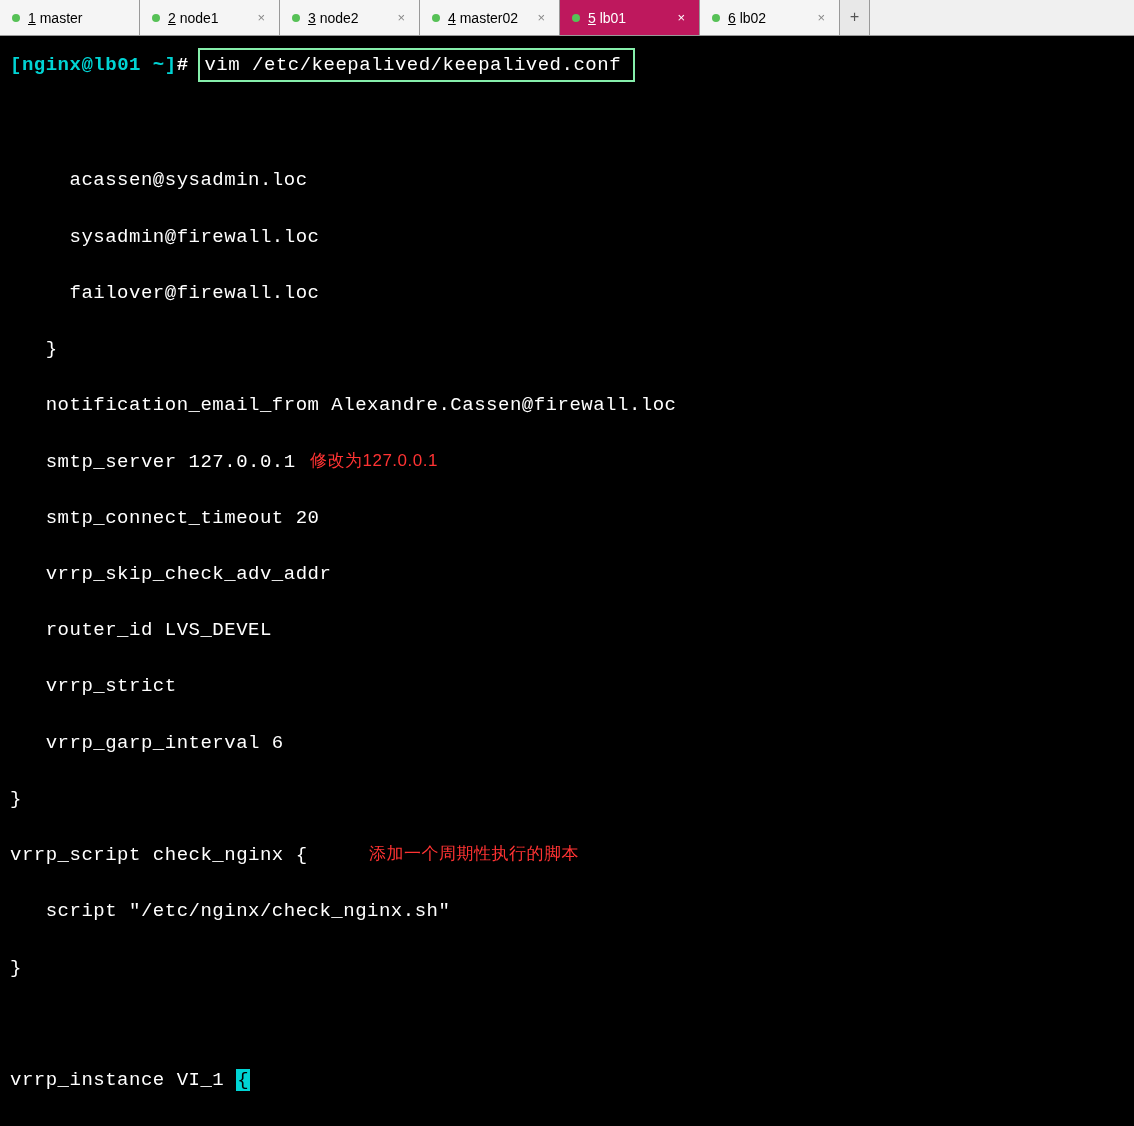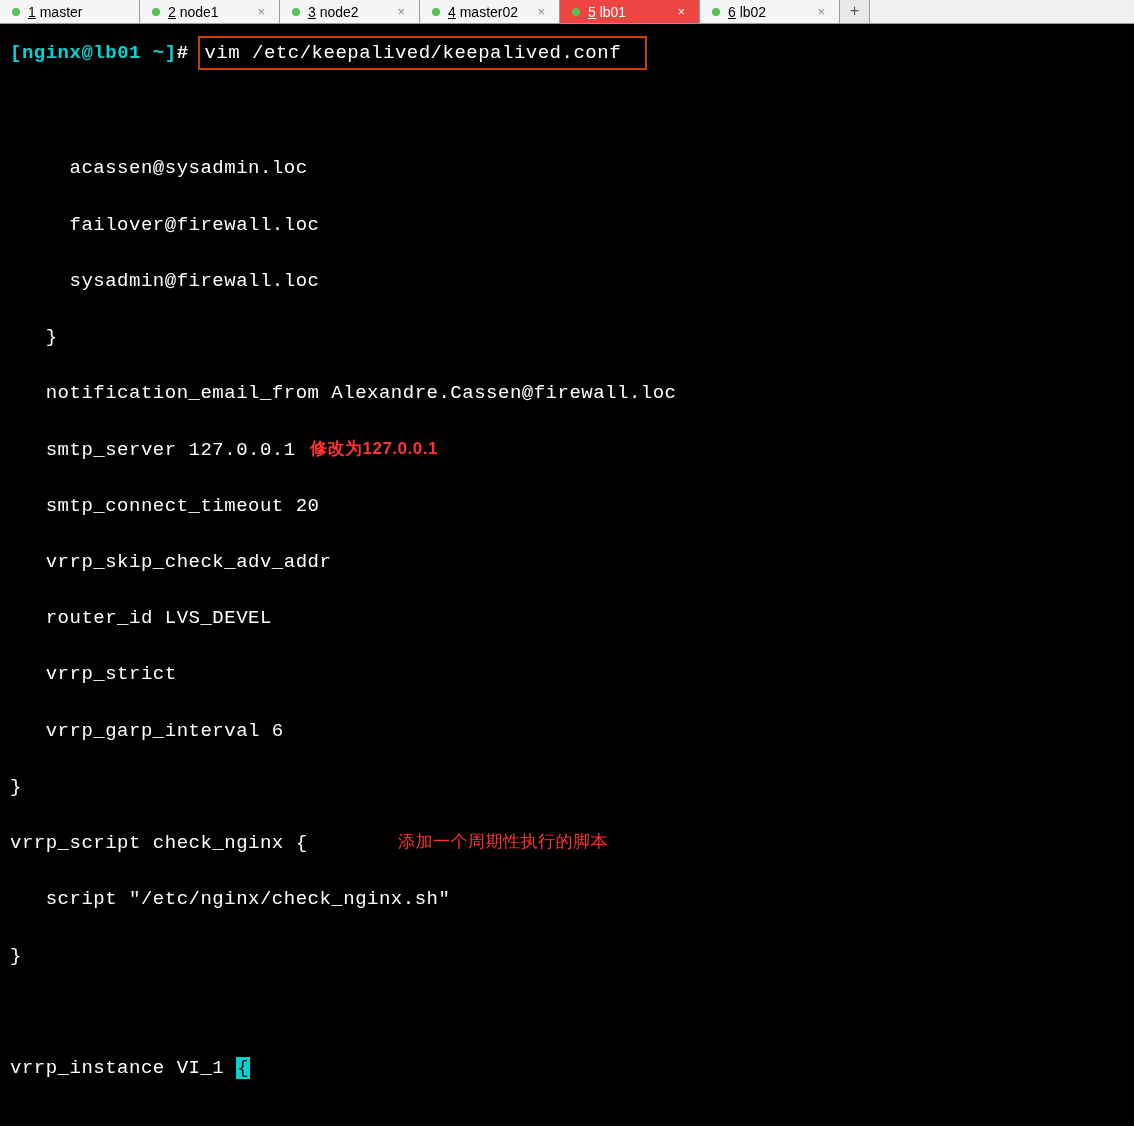--- a/index.html
+++ b/index.html
@@ -7,38 +7,38 @@
       font-family: "Consolas", "Courier New", monospace;
       background: #000;
       width: 1134px;
       height: 1126px;
       overflow: hidden;
       font-size: 19px;
     }
     .tab-bar {
       display: flex;
       background: #f0f0f0;
-      height: 24px;
+      height: 36px;
       border-bottom: 1px solid #999;
     }
     .tab {
       display: flex;
       align-items: center;
       padding: 0 14px 0 12px;
       border-right: 1px solid #999;
       background: #f5f5f5;
       cursor: pointer;
       font-family: Arial, sans-serif;
       font-size: 14px;
       gap: 8px;
       position: relative;
       min-width: 140px;
     }
     .tab.active {
-      background: #ef4444;
+      background: #be185d;
       color: #fff;
     }
     .tab-dot {
       width: 8px;
       height: 8px;
       border-radius: 50%;
       background: #56c156;
       flex-shrink: 0;
     }
     .tab-num {
@@ -69,23 +69,23 @@
       line-height: 1.48;
       letter-spacing: 0.5px;
       position: relative;
     }
     .prompt-root { color: #00d4d4; font-weight: bold; }
     .prompt-at { color: #00d4d4; font-weight: bold; }
     .prompt-host { color: #00d4d4; font-weight: bold; }
     .prompt-tilde { color: #00d4d4; font-weight: bold; }
     .prompt-hash { color: #fff; font-weight: bold; }
     .cmd-box {
-      border: 2px solid #c2410c;
+      border: 2px solid #86efac;
       display: inline-block;
-      padding: 1px 24px 1px 4px;
+      padding: 1px 12px 1px 4px;
       margin-left: -2px;
     }
     .cmd { color: #fff; }
     .config-body { white-space: pre; color: #fff; position: relative; }
     .cursor-block {
       background: #00d4d4;
       color: #000;
       padding: 0 1px;
     }
     .annot {
@@ -138,32 +138,32 @@
   </div>
 
 <div class="terminal">
   <div class="line">
     <span class="prompt-root">[</span><span class="prompt-root">nginx</span><span class="prompt-at">@</span><span class="prompt-host">lb01</span><span class="prompt-root"> </span><span class="prompt-tilde">~</span><span class="prompt-root">]</span><span class="prompt-hash">#</span> <span class="cmd-box"><span class="cmd">vim /etc/keepalived/keepalived.conf</span></span>
   </div>
 
   <div class="config-body">
 <span class="line"></span>
 <span class="line">     acassen@sysadmin.loc</span>
+<span class="line">     sysadmin@firewall.loc</span>
 <span class="line">     failover@firewall.loc</span>
-<span class="line">     sysadmin@firewall.loc</span>
 <span class="line">   }</span>
 <span class="line">   notification_email_from Alexandre.Cassen@firewall.loc</span>
-<span class="line"><span>   smtp_server 127.0.0.1</span><span class="overlay-annot annot" style="left:300px;font-weight:bold;">修改为127.0.0.1</span></span>
+<span class="line"><span>   smtp_server 127.0.0.1</span><span class="overlay-annot annot" style="left:300px;">修改为127.0.0.1</span></span>
 <span class="line">   smtp_connect_timeout 20</span>
 <span class="line">   vrrp_skip_check_adv_addr</span>
 <span class="line">   router_id LVS_DEVEL</span>
 <span class="line">   vrrp_strict</span>
 <span class="line">   vrrp_garp_interval 6</span>
 <span class="line">}</span>
-<span class="line"><span>vrrp_script check_nginx {</span><span class="overlay-annot annot" style="left:388px;">添加一个周期性执行的脚本</span></span>
+<span class="line"><span>vrrp_script check_nginx {</span><span class="overlay-annot annot" style="left:359px;">添加一个周期性执行的脚本</span></span>
 <span class="line">   script "/etc/nginx/check_nginx.sh"</span>
 <span class="line">}</span>
 <span class="line"></span>
 <span class="line"><span>vrrp_instance VI_1 </span><span class="cursor-block">{</span></span>
 
 
 
 
 
 

